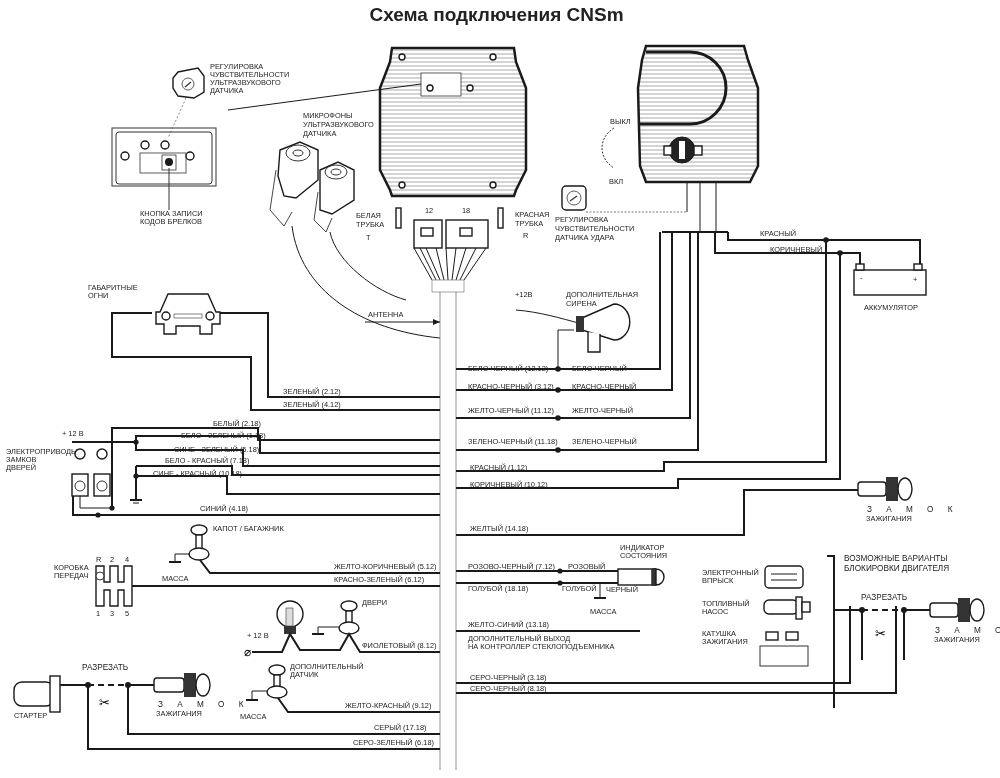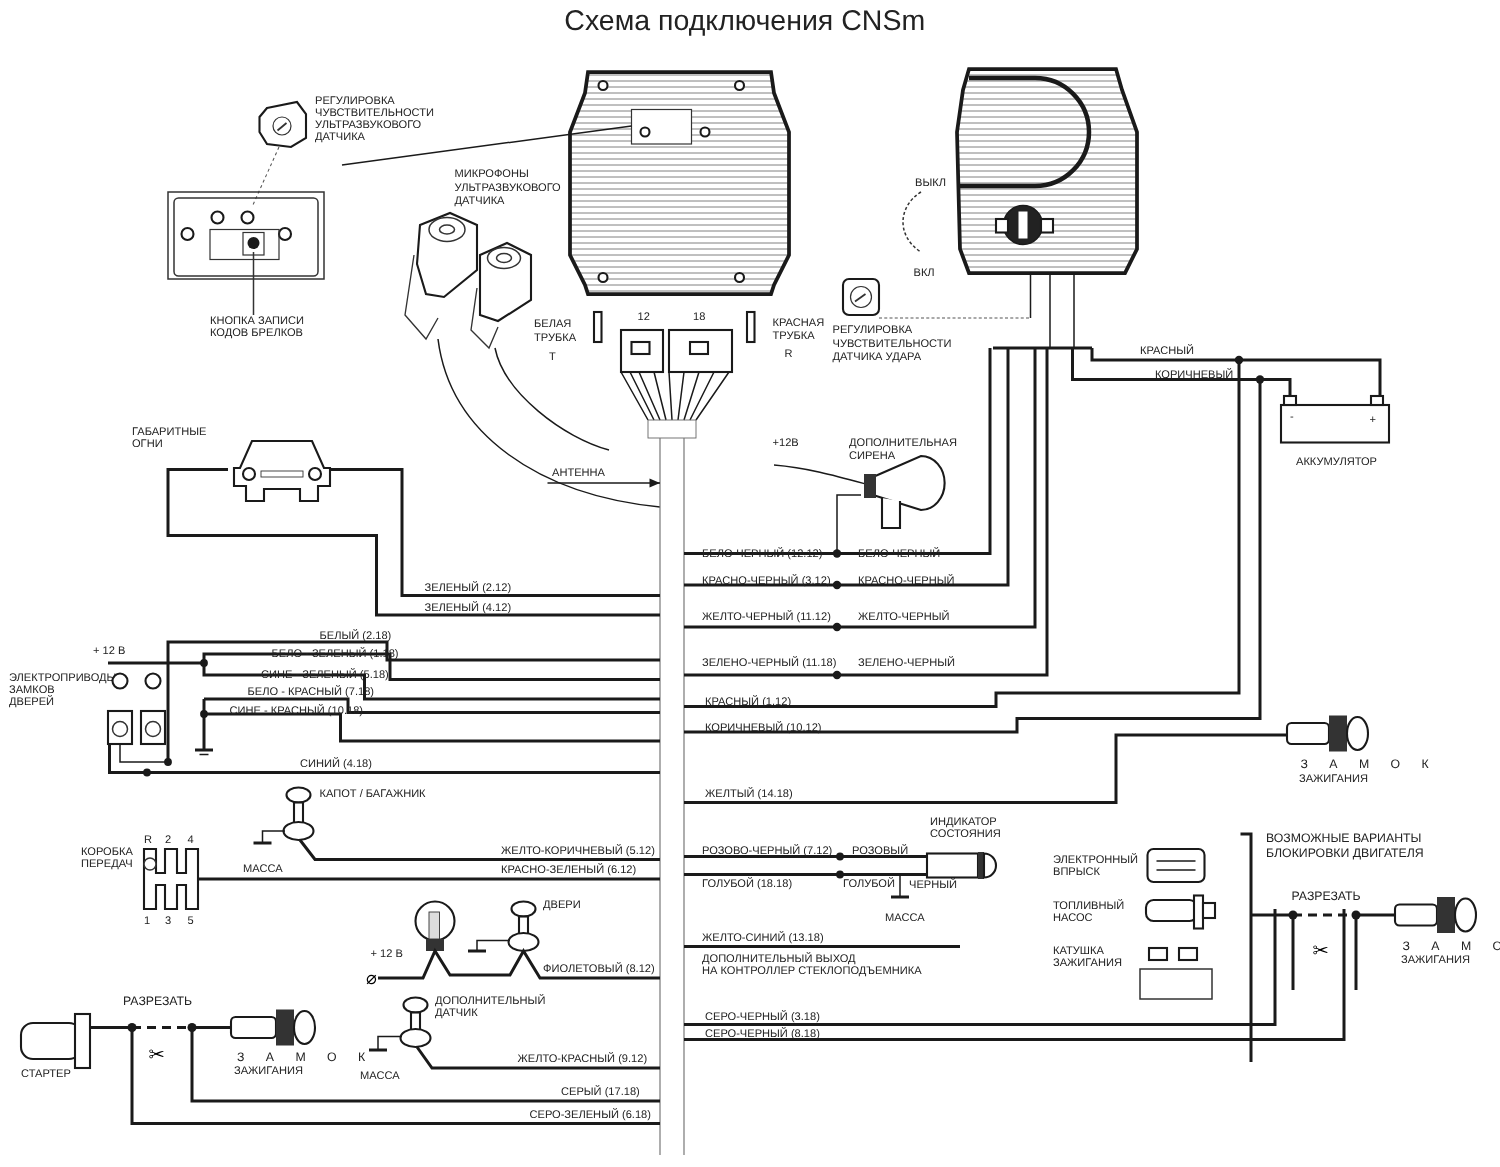--- a/index.html
+++ b/index.html
@@ -1,17 +1,17 @@
 <!DOCTYPE html>
 <html><head>
 <meta charset="utf-8">
 <style>
   html,body{margin:0;padding:0;background:#fff;}
   body{width:1000px;height:778px;position:relative;overflow:hidden;font-family:"Liberation Sans",sans-serif;color:#1a1a1a;}
-  #title{position:absolute;left:0;width:993px;top:4px;text-align:center;font-size:19px;font-weight:normal;color:#222;}
+  #title{position:absolute;left:0;width:993px;top:4px;text-align:center;font-size:19px;font-weight:bold;color:#222;}
   svg{position:absolute;left:0;top:0;}
   .lbl{font-family:"Liberation Sans",sans-serif;font-size:7.4px;fill:#222;}
   .lblm{font-family:"Liberation Sans",sans-serif;font-size:8.2px;fill:#222;}
   .sp{letter-spacing:6px;}
   .w{fill:none;stroke:#1a1a1a;stroke-width:2;}
   .wt{fill:none;stroke:#1a1a1a;stroke-width:1;}
   .dev{fill:#fff;stroke:#1a1a1a;stroke-width:1.4;}
   .hatch{stroke:#555;stroke-width:0.5;}
   .dot{fill:#1a1a1a;}
 </style>

